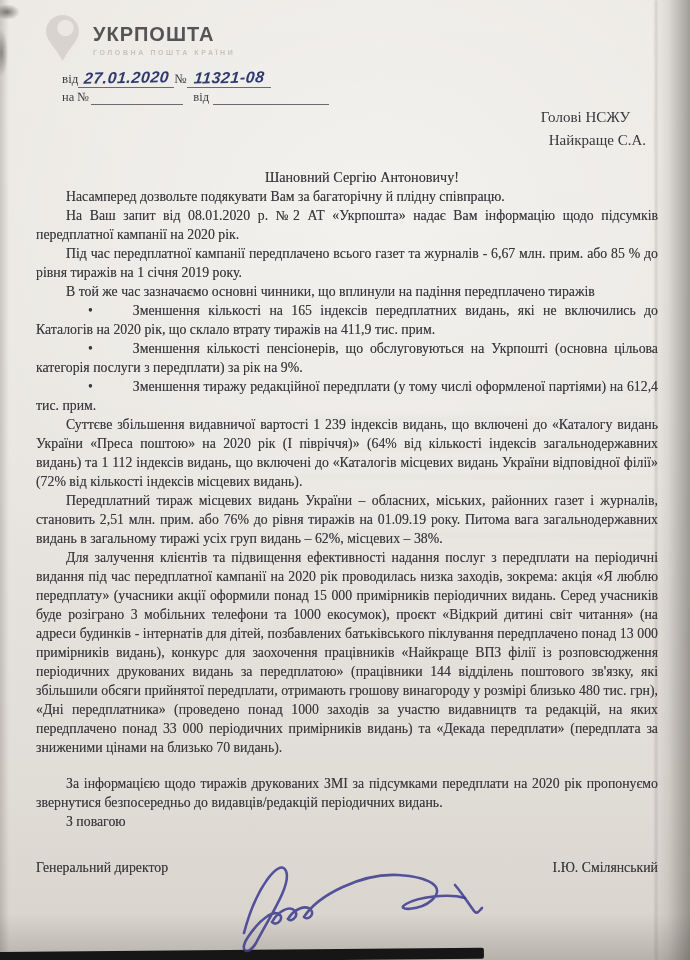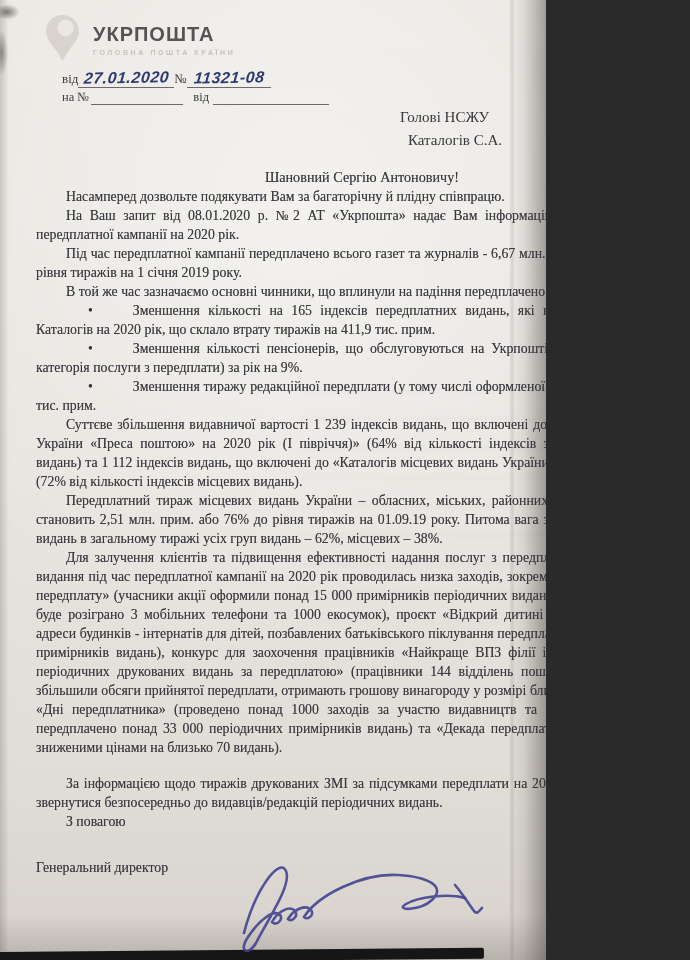--- a/index.html
+++ b/index.html
@@ -1,17 +1,17 @@
 <!DOCTYPE html>
 <html lang="uk" style="--handwriting_ink: #2e3a6e; --signature_ink: #403f8f; --paper: #e9e6e1; --text_ink: #38383e; --logo_gray: #d8d4cd;"><head>
 <meta charset="utf-8">
 <style>
   html,body{margin:0;padding:0;background:#2a2a2a;}
   .photo{
-    position:relative;width:546px;height:960px;overflow:hidden;
+    position:relative;width:690px;height:960px;overflow:hidden;
     background-color:#e9e6e1;
     background-image:
       radial-gradient(130% 80% at 55% 22%, rgba(255,255,255,0.45), rgba(255,255,255,0) 60%),
       linear-gradient(180deg,#ebe8e3 0%, #e8e5e0 50%, #e0dcd6 82%, #d7d3cc 100%);
     font-family:"Liberation Serif", serif;
     color:#38383e;
   }
   
   .right-shade{position:absolute;top:0;right:0;width:36px;height:100%;
     background:linear-gradient(to right, rgba(60,54,48,0) 0%, rgba(60,54,48,0.10) 40%, rgba(55,50,44,0.42) 100%);}
@@ -92,21 +92,21 @@
   <div class="refline">
     <span>від</span><span class="u-date"><span class="hand">27.01.2020</span></span><span>№</span><span class="u-num"><span class="hand">11321-08</span></span>
   </div>
 
   <div class="replyline">
     <span>на №</span><span class="blank b1"></span><span class="vid2">від</span><span class="blank b2"></span>
   </div>
 
   <div class="addressee">
     <div>Голові НСЖУ</div>
-    <div class="line2">Каталогів С.А.</div>
+    <div class="line2">Найкраще С.А.</div>
   </div>
 
   <div class="letter-body">
     <p class="salutation">Шановний Сергію Антоновичу!</p>
 
     <p>Насамперед дозвольте подякувати Вам за багаторічну й плідну співпрацю.</p>
     <p>На Ваш запит від 08.01.2020 р. №2 АТ «Укрпошта» надає Вам інформацію щодо підсумків передплатної кампанії на 2020 рік.</p>
     <p>Під час передплатної кампанії передплачено всього газет та журналів - 6,67 млн. прим. або 85 % до рівня тиражів на 1 січня 2019 року.</p>
     <p>В той же час зазначаємо основні чинники, що вплинули на падіння передплачено тиражів</p>
 

